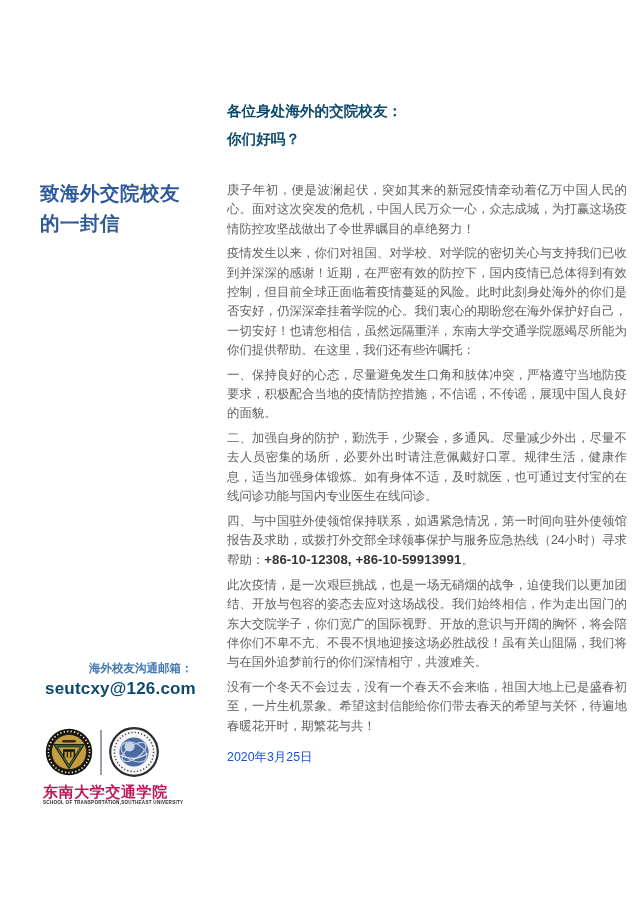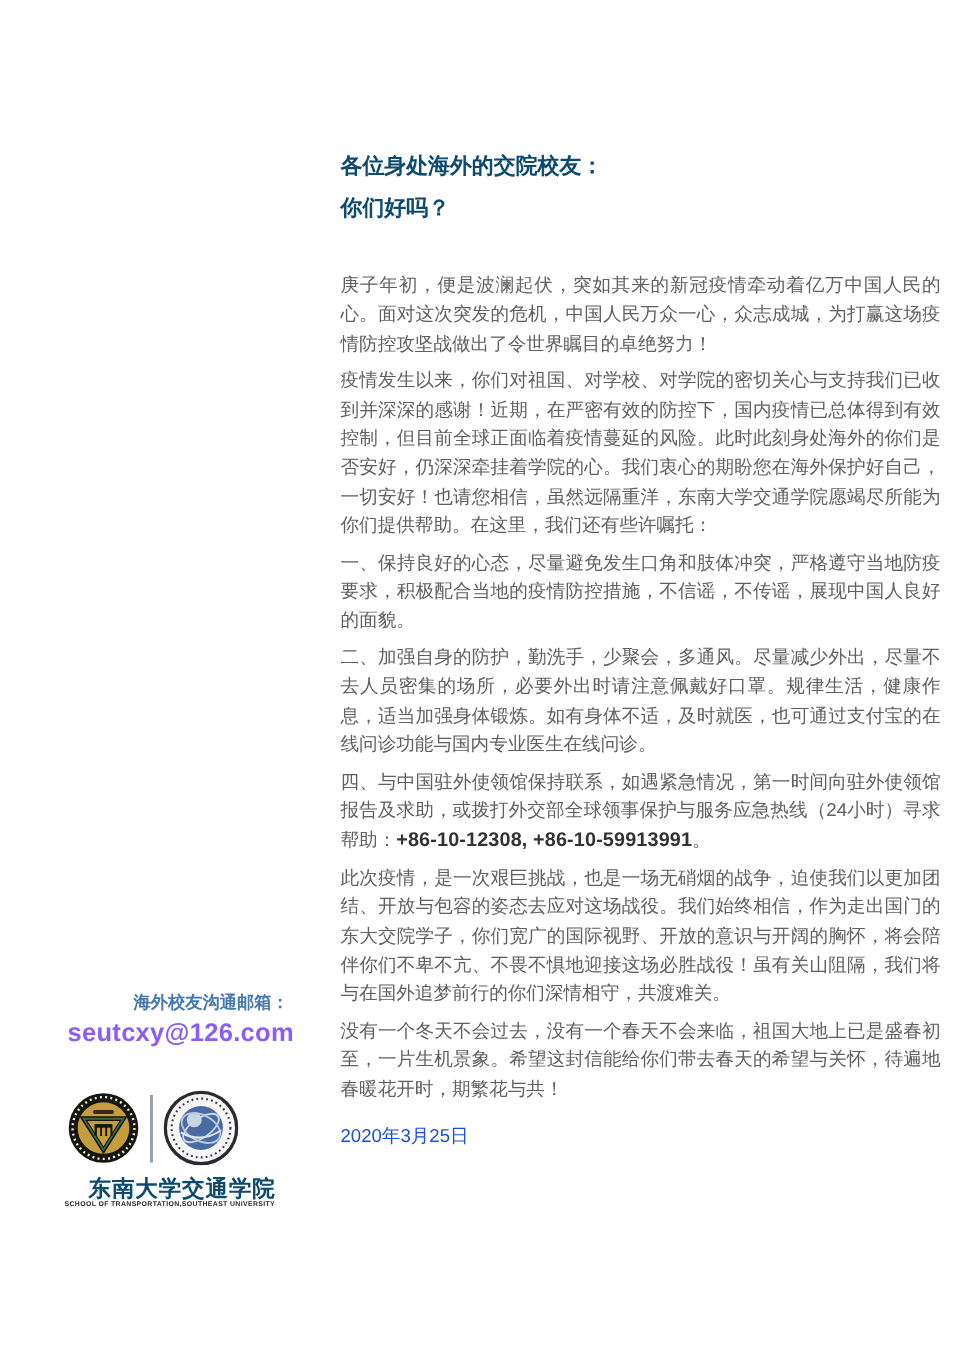--- a/index.html
+++ b/index.html
@@ -15,31 +15,30 @@
   
   .sidebar { position: absolute; left: 40px; top: 0; width: 180px; height: 897px; }
   .side-title {
     position: absolute; left: 0; top: 178px;
     font-size: 19.5px; line-height: 30px; font-weight: bold;
     color: #2e5a9a; letter-spacing: 0.5px; white-space: nowrap;
   }
   .contact { position: absolute; left: 5px; top: 661px; }
   .email-label { font-size: 11.5px; font-weight: 600; color: #4478b1; margin-bottom: 3px; margin-left: 44px; }
   .email {
-    font-size: 17px; font-weight: bold; color: #8b5cf6;
+    font-size: 17px; font-weight: bold; color: #0c4a6e;
     text-decoration: none; letter-spacing: 0.2px; display: inline-block;
   }
   .logos { position: absolute; left: 5px; top: 727px; display: flex; align-items: center; }
   .logo { display: inline-block; line-height: 0; }
   .logo-divider { width: 1.5px; height: 45px; background: #98a2ac; margin: 0 7px; }
   .org-cn {
     position: absolute; left: 3px; top: 783px;
-    font-size: 15px; font-weight: bold; color: #0c4a6e; letter-spacing: 0.6px;
+    font-size: 15px; font-weight: bold; color: #be185d; letter-spacing: 0.6px;
     white-space: nowrap;
-    margin-left: 16px;
   }
   .org-en {
     position: absolute; left: 3px; top: 800px;
     font-size: 4.6px; font-weight: bold; color: #2a2a2a; letter-spacing: 0.25px;
     white-space: nowrap;
   }
 
   
   .letter { position: absolute; left: 227px; top: 97px; width: 400px; }
   .salutation {
@@ -53,20 +52,24 @@
   .phones { color: #333333; font-weight: bold; font-size: 13.2px; letter-spacing: 0.1px; }
   .date { margin-top: 13px; font-size: 12.4px; color: #1d4ed8; }
 </style>
 </head>
 <body>
 
 <div class="page">
 
   <aside class="sidebar">
 
+    <div class="side-title">
+      <div>致海外交院校友</div>
+      <div>的一封信</div>
+    </div>
 
     <div class="contact">
       <div class="email-label">海外校友沟通邮箱：</div>
       <a class="email" href="#">seutcxy@126.com</a>
     </div>
 
     <div class="logos">
       <span class="logo">
         <svg width="48" height="48" viewBox="0 0 48 48" aria-hidden="true">
           <circle cx="24" cy="24" r="23.2" fill="#16150f"></circle>

